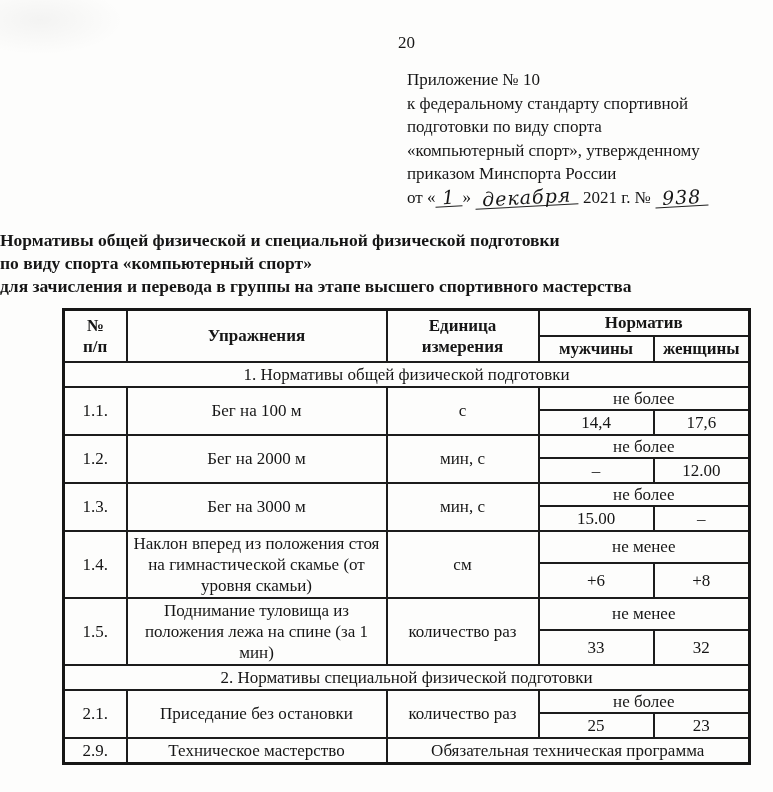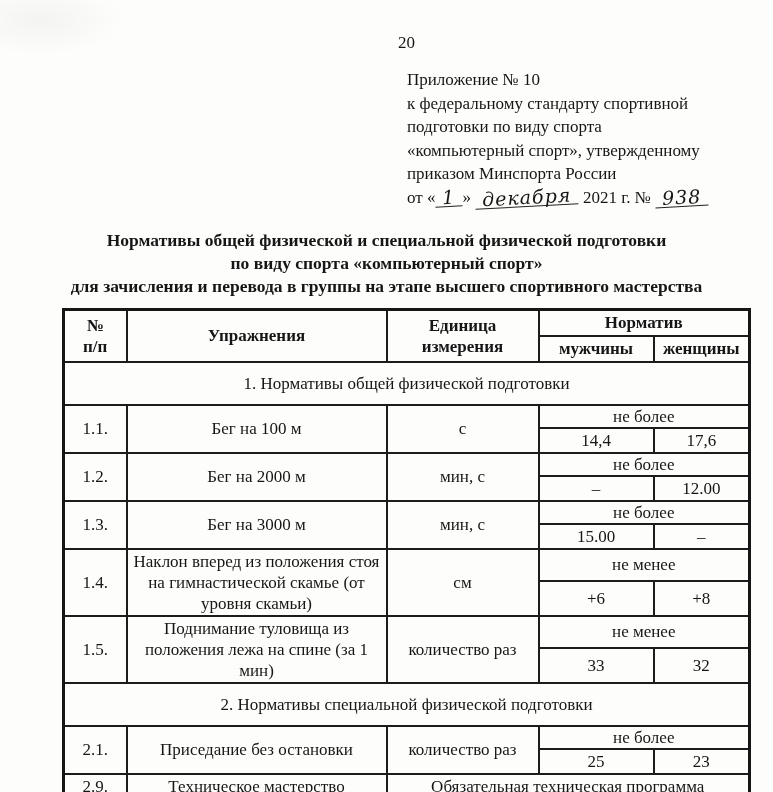--- a/index.html
+++ b/index.html
@@ -53,21 +53,20 @@
     transform: rotate(-3deg) translateY(1px);
     letter-spacing: 1px;
   }
 
   
   .doc-title {
     position: absolute;
     top: 229px;
     left: 0;
     width: 100%;
-    text-align: center;
     font-weight: bold;
     font-size: 17.5px;
     line-height: 23px;
   }
 
   
   .doc-table {
     position: absolute;
     left: 62px;
     top: 308px;
@@ -82,21 +81,21 @@
     vertical-align: middle;
     padding: 1px 4px;
     font-weight: normal;
     line-height: 21px;
     overflow: hidden;
   }
   .doc-table { border: 3px solid #161616; }
   .doc-table th { font-weight: bold; white-space: pre-line; }
   tr.header-top    { height: 26px; }
   tr.header-bottom { height: 26px; }
-  tr.section-row   { height: 43px; }
+  tr.section-row   { height: 25px; }
   tr.qual-row      { height: 21px; }
   tr.value-row     { height: 23px; }
   tr.tech-row      { height: 25px; }
   td.qualifier-cell { line-height: 19px; }
 </style>
 </head>
 <body>
 
 <div class="page">
 

